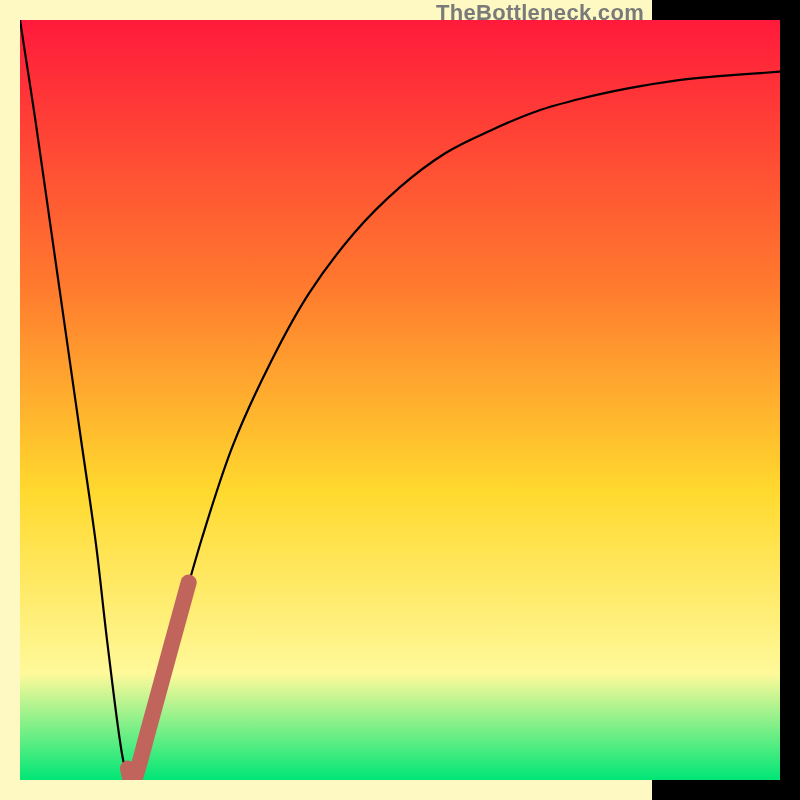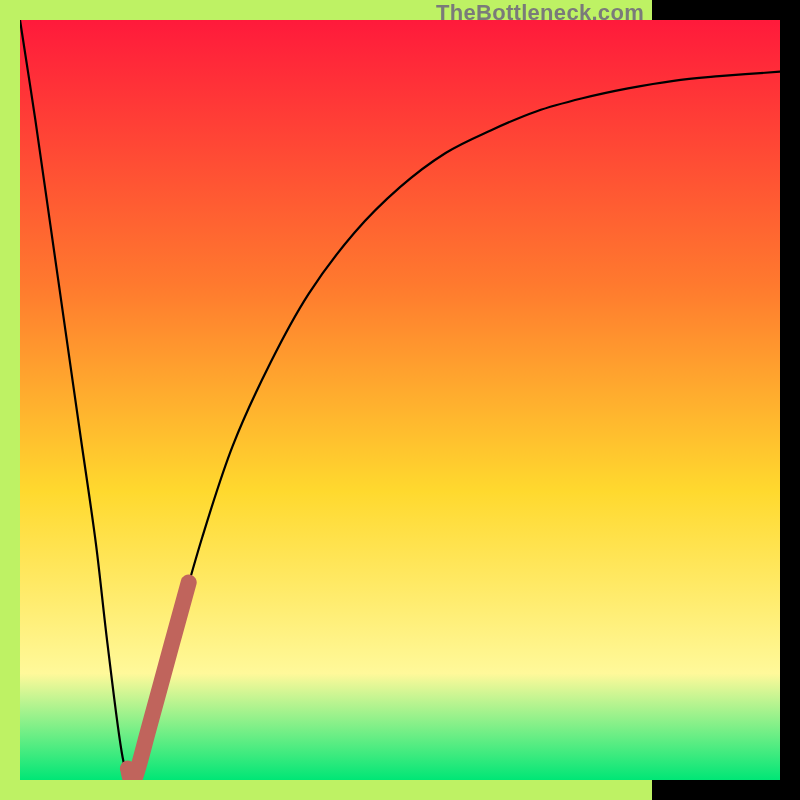--- a/index.html
+++ b/index.html
@@ -9,21 +9,21 @@
     height: 800px;
     background: #000;
     overflow: hidden;
   }
   .frame {
     position: absolute;
     left: 0;
     top: 0;
     width: 652px;
     height: 800px;
-    background: #bef264;
+    background: #fef9c3;
   }
   .plot {
     position: absolute;
     left: 20px;
     top: 20px;
     width: 760px;
     height: 760px;
     overflow: hidden;
   }
   .watermark {

